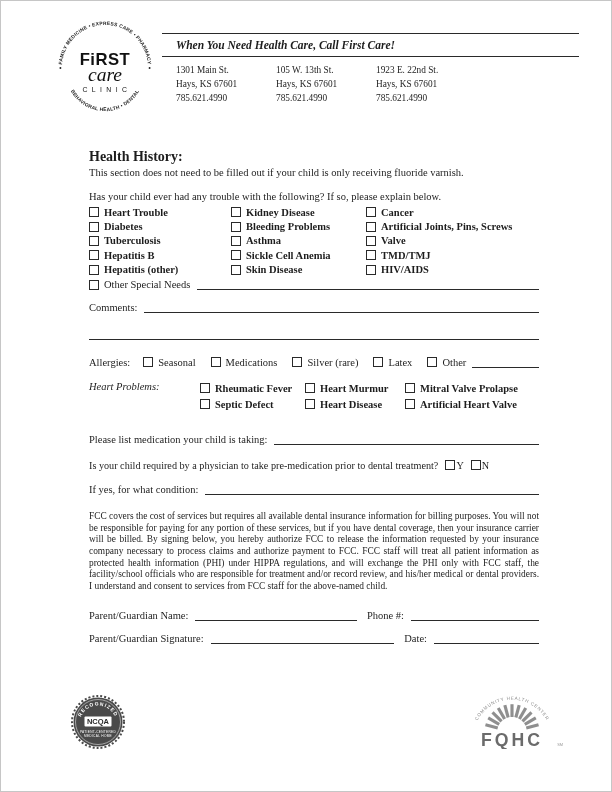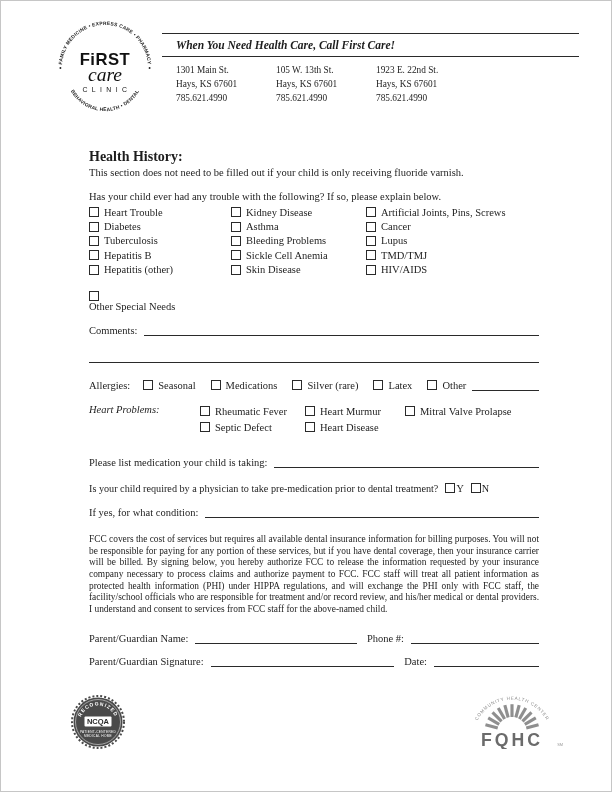--- a/index.html
+++ b/index.html
@@ -26,32 +26,32 @@
   
   .main { margin:28px 40px 0 33px; font-size:10.5px; }
   .hh-title { font-weight:bold; font-size:14px; }
   .hh-sub { margin-top:2px; }
   .hh-question { margin-top:13px; }
   .cb-grid {
     margin-top:3px; display:grid; grid-auto-flow:column;
     grid-template-rows:repeat(5, 14.4px);
     grid-template-columns:142px 135px 1fr;
   }
-  .cb-item { display:flex; align-items:center; }
+  .cb-item { display:flex; align-items:center;font-weight:bold; }
   .checkbox {
     width:10px; height:10px; flex:0 0 10px; display:inline-block;
     border:1px solid #2a2a2a; background:#fff; margin-right:5px;
   }
   .row { display:flex; align-items:flex-end; }
   .row.center { align-items:center; }
   .lbl { white-space:nowrap; margin-right:4px; }
   .fill-line { flex:1; border-bottom:1px solid #2a2a2a; height:3px; margin-left:3px; }
   .fill-line.w128 { flex:0 0 128px; }
   .fill-line.w105 { flex:0 0 105px; }
-  .other-row { margin-top:14px; align-items:flex-start;flex-direction:column; }
+  .other-row { margin-top:2px; align-items:flex-end; }
   .other-row .fill-line { align-self:flex-end; }
   .comments-row { margin-top:12px; }
   .solo-line { margin-top:26px; border-bottom:1px solid #2a2a2a; height:1px; }
   .allergies-row { margin-top:17px; align-items:center; }
   .pair { display:inline-flex; align-items:center; white-space:nowrap; }
   .allergies-row .pair { margin-left:15px; }
   .allergies-row .pair.first { margin-left:9px; }
   .allergies-row .fill-line { align-self:flex-end; margin-left:6px; }
   .heart-block { margin-top:13px; display:flex; }
   .heart-title { flex:0 0 107px;font-style:italic; }
@@ -157,46 +157,46 @@
           <span class="checkbox"></span>
           <span>Hepatitis (other)</span>
         </span>
 
       <span class="cb-item">
           <span class="checkbox"></span>
           <span>Kidney Disease</span>
         </span>
       <span class="cb-item">
           <span class="checkbox"></span>
+          <span>Bleeding Problems</span>
+        </span>
+      <span class="cb-item">
+          <span class="checkbox"></span>
           <span>Asthma</span>
         </span>
       <span class="cb-item">
           <span class="checkbox"></span>
-          <span>Bleeding Problems</span>
-        </span>
-      <span class="cb-item">
-          <span class="checkbox"></span>
           <span>Sickle Cell Anemia</span>
         </span>
       <span class="cb-item">
           <span class="checkbox"></span>
           <span>Skin Disease</span>
         </span>
 
       <span class="cb-item">
           <span class="checkbox"></span>
+          <span>Cancer</span>
+        </span>
+      <span class="cb-item">
+          <span class="checkbox"></span>
           <span>Artificial Joints, Pins, Screws</span>
         </span>
       <span class="cb-item">
           <span class="checkbox"></span>
-          <span>Cancer</span>
-        </span>
-      <span class="cb-item">
-          <span class="checkbox"></span>
-          <span>Lupus</span>
+          <span>Valve</span>
         </span>
       <span class="cb-item">
           <span class="checkbox"></span>
           <span>TMD/TMJ</span>
         </span>
       <span class="cb-item">
           <span class="checkbox"></span>
           <span>HIV/AIDS</span>
         </span>
     </div>
@@ -253,20 +253,24 @@
             <span class="checkbox"></span>
             <span>Mitral Valve Prolapse</span>
           </span>
         <span class="cb-item">
             <span class="checkbox"></span>
             <span>Septic Defect</span>
           </span>
         <span class="cb-item">
             <span class="checkbox"></span>
             <span>Heart Disease</span>
+          </span>
+        <span class="cb-item">
+            <span class="checkbox"></span>
+            <span>Artificial Heart Valve</span>
           </span>
       </div>
     </div>
 
     <div class="row med-row">
       <span class="lbl">Please list medication your child is taking:</span>
       <span class="fill-line"></span>
     </div>
 
     <div class="row center premed-row">

